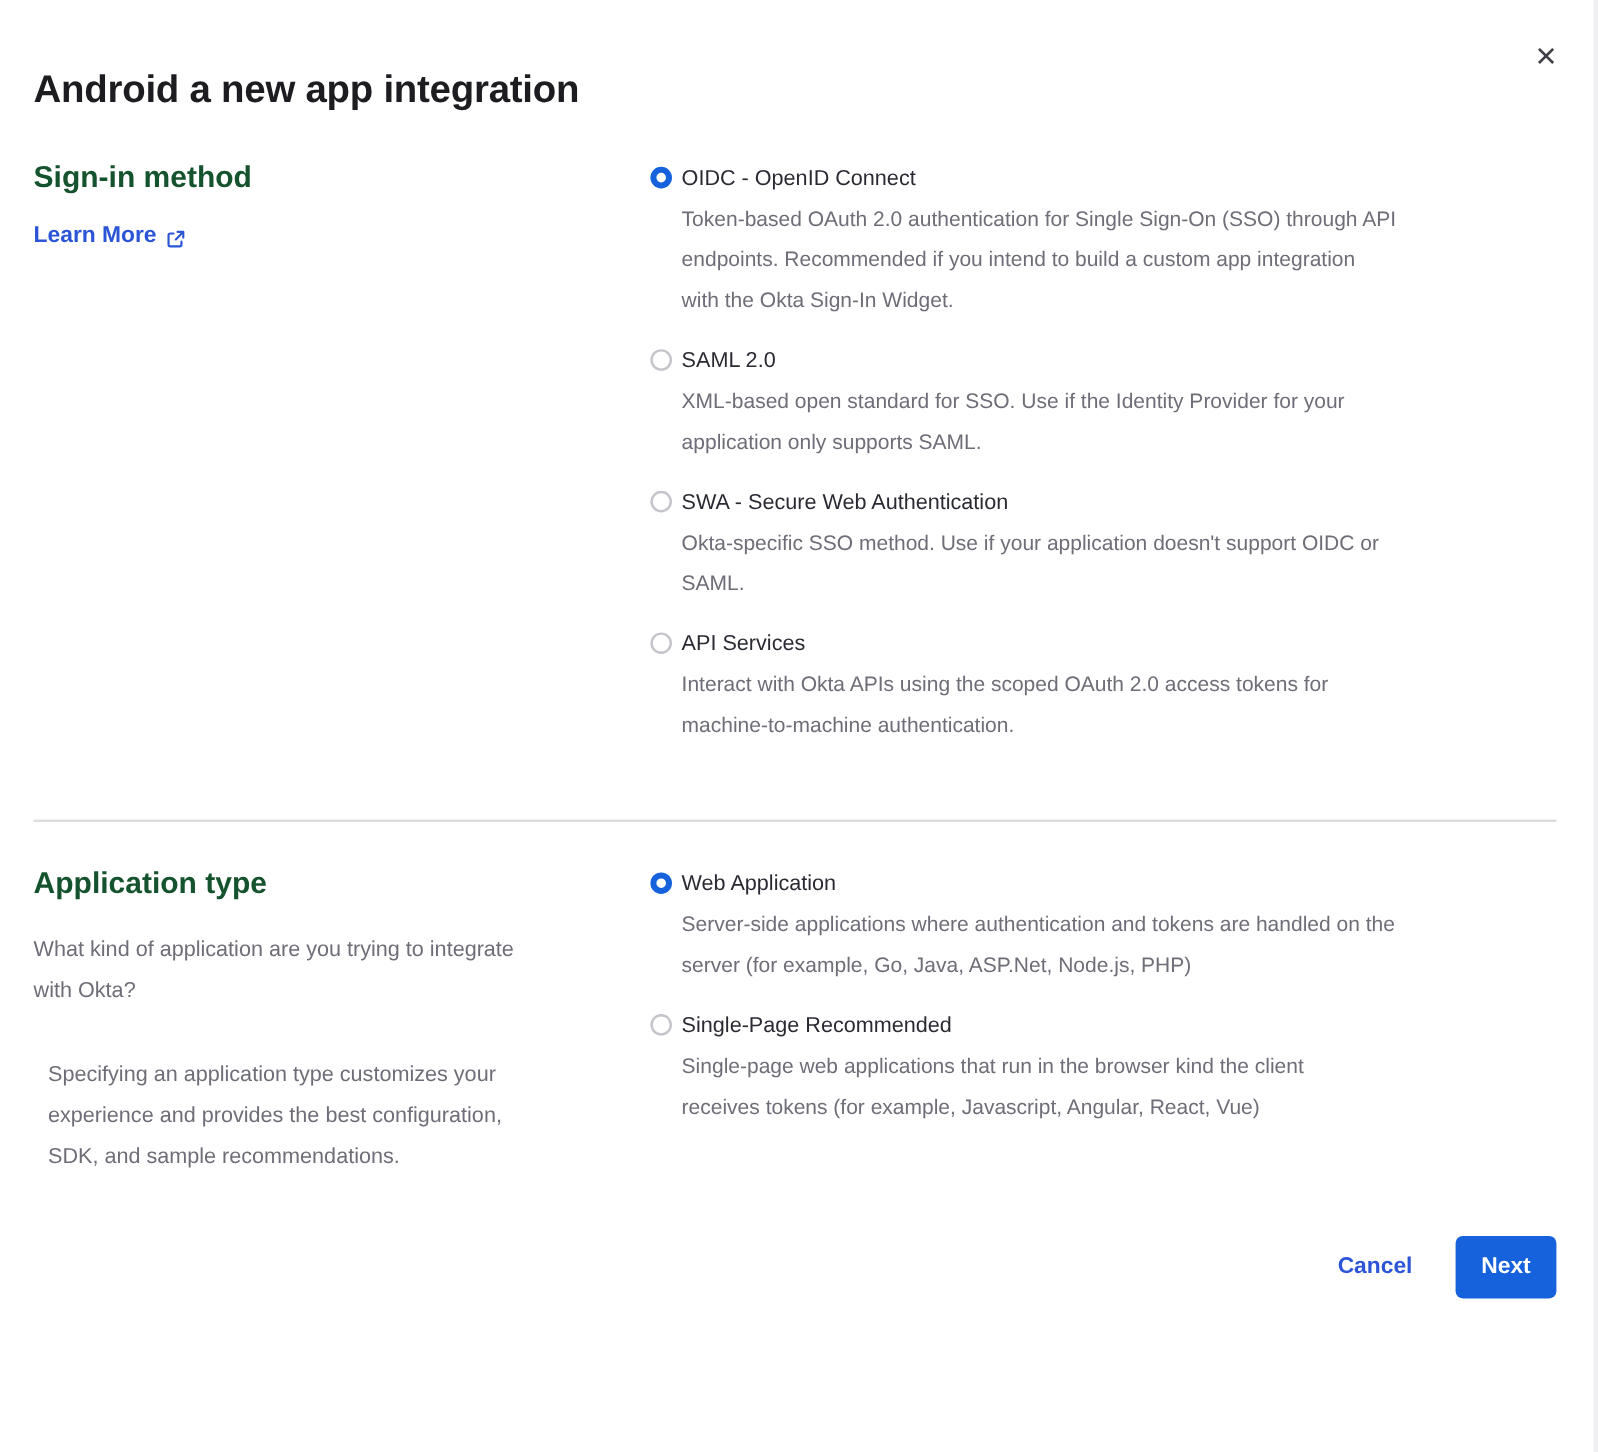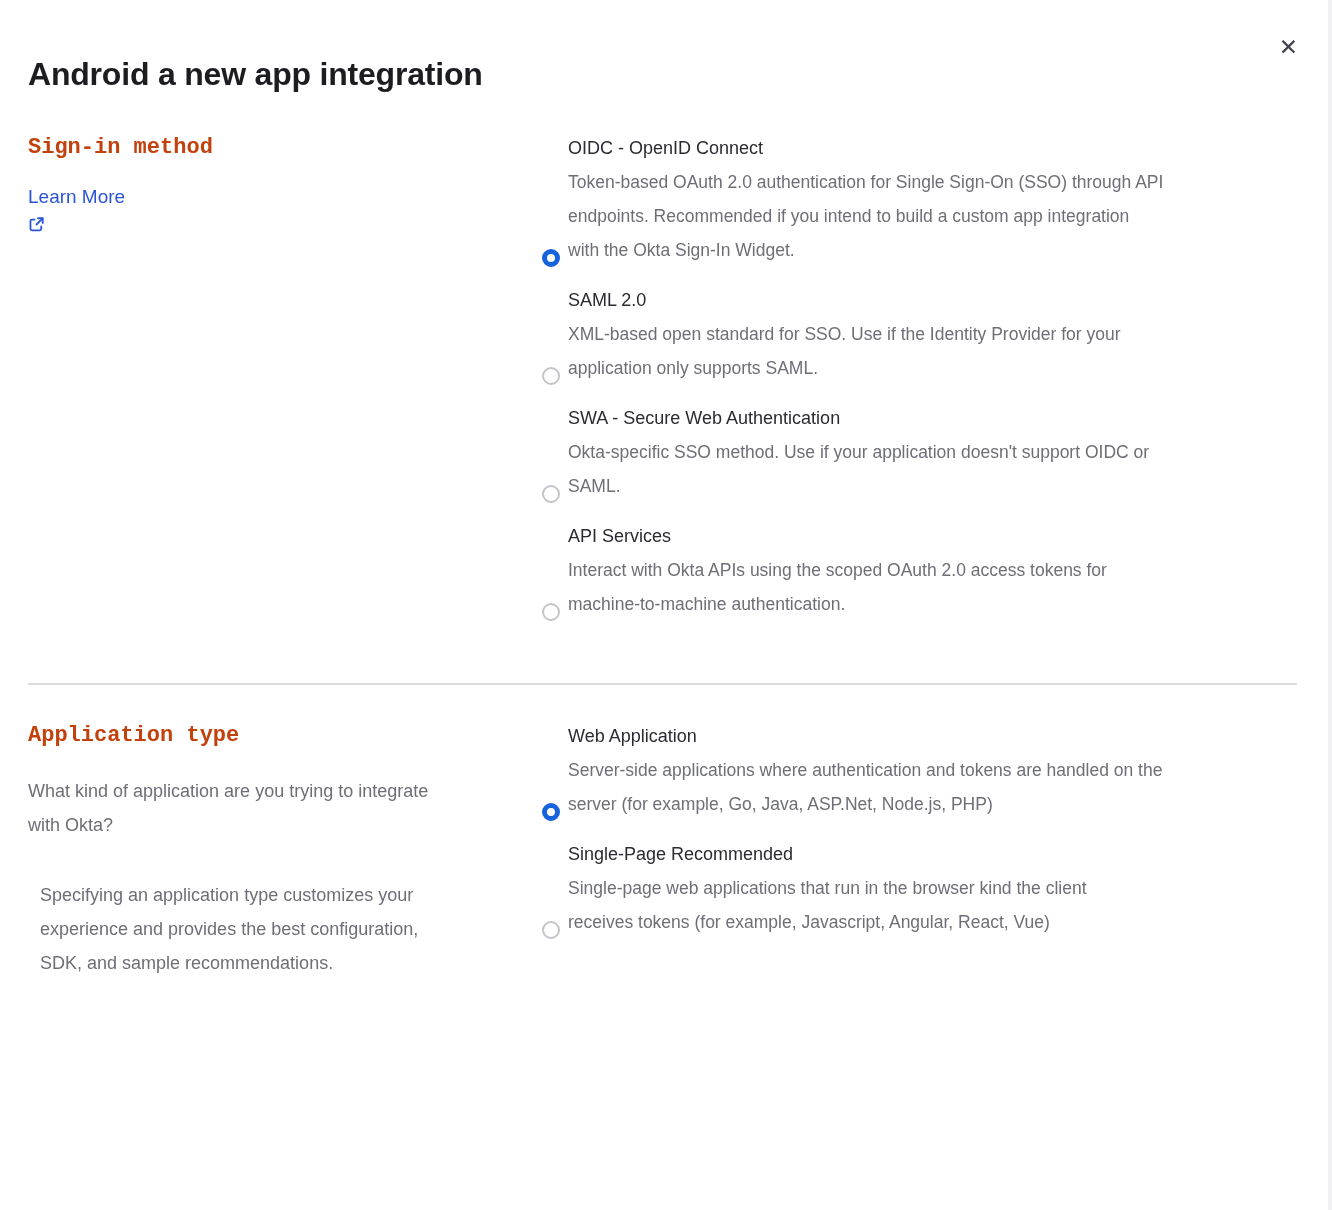--- a/index.html
+++ b/index.html
@@ -29,37 +29,37 @@
 
   h1.modal-title {
     margin: 0; font-size: 32px; font-weight: 700;
     color: #1d1d21; letter-spacing: -0.2px; line-height: 37px;
   }
 
   .section-row { display: grid; grid-template-columns: 514px 1fr; align-items: start; }
   .section-row.first { margin-top: 44px; }
   .section-row.second { margin-top: 40px; }
 
-  h2.section-label { margin: 0; font-size: 22px; font-weight: 700; color: #c2410c; line-height: 22px; font-family: Liberation Mono, monospace; }
+  h2.section-label { margin: 0; font-size: 25px; font-weight: 700; color: #14532d; line-height: 22px; }
 
   .learn-more {
-    display: inline-flex; align-items: flex-start; gap: 8px;
-    margin-top: 27px; color: #2b55d6; font-size: 19px; font-weight: 400;
-    text-decoration: none; cursor: pointer; line-height: 22px; flex-direction: column;
+    display: inline-flex; align-items: flex-end; gap: 8px;
+    margin-top: 27px; color: #2b55d6; font-size: 19px; font-weight: 700;
+    text-decoration: none; cursor: pointer; line-height: 22px;
   }
   .learn-more svg { width: 17px; height: 17px; display: block; }
 
   .left-para {
     margin: 0; font-size: 18px; color: #6e6e78; line-height: 34px;
     white-space: pre-line; max-width: 486px;
   }
   .left-para.p1 { margin-top: 27px; }
   .left-para.p2 { margin-top: 36px; margin-left: 12px; }
 
-  .option { display: flex; align-items: flex-end; margin-bottom: 22px; }
+  .option { display: flex; align-items: flex-start; margin-bottom: 22px; }
   .option:last-child { margin-bottom: 0; }
   .radio {
     flex: 0 0 auto; width: 18px; height: 18px; border-radius: 50%;
     border: 2px solid #c4c4cb; background: #ffffff;
     margin: 2px 8px 0 0; cursor: pointer;
   }
   .radio[data-selected="true"] { border: 5.5px solid #1662dd; }
   .option-label {
     font-size: 18px; color: #2a2a33; line-height: 22px; cursor: pointer;
   }
@@ -183,14 +183,18 @@
           <div class="option-label">Single-Page Recommended</div>
           <div class="option-desc">Single-page web applications that run in the browser kind the client
 receives tokens (for example, Javascript, Angular, React, Vue)</div>
         </div>
       </div>
 
 
     </div>
   </section>
 
+  <div class="footer">
+    <a class="cancel-link">Cancel</a>
+    <button class="next-btn">Next</button>
+  </div>
 
 </div>
 
 </body></html>

